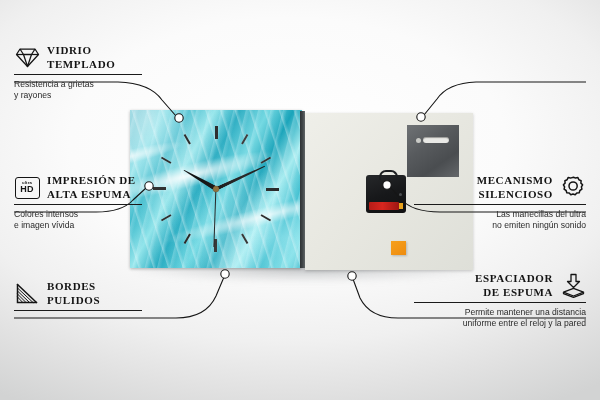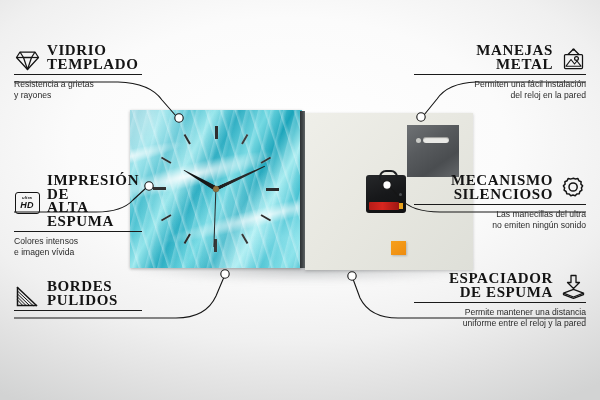--- a/index.html
+++ b/index.html
@@ -215,21 +215,21 @@
   .feature .f-head {
     display: flex;
     align-items: center;
     gap: 7px;
   }
   .feature.left .f-head { justify-content: flex-start; }
   .feature.right .f-head { justify-content: flex-end; }
 
   .f-title {
     font-family: "Liberation Serif", serif;
-    font-size: 15px;
+    font-size: 11px;
     font-weight: bold;
     letter-spacing: 0.6px;
     line-height: 13.5px;
     color: #141414;
     white-space: pre-line;
   }
   .feature.left .f-title { text-align: left; }
   .feature.right .f-title { text-align: right; }
 
   .f-rule {
@@ -244,24 +244,23 @@
     color: #2a2a2a;
     white-space: pre-line;
   }
   .feature.left .f-desc { text-align: left; }
   .feature.right .f-desc { text-align: right; }
 
   .f-icon {
     width: 26px; height: 26px;
     flex: 0 0 26px;
     display: flex;
-    align-items: flex-end;
+    align-items: center;
     justify-content: center;
     color: #141414;
-    font-style: italic;
   }
   .f-icon svg { display: block; }
 
   .hd-badge {
     width: 23px; height: 20px;
     border: 1.4px solid #141414;
     border-radius: 3px;
     display: flex;
     flex-direction: column;
     align-items: center;
@@ -423,40 +422,20 @@
             <path d="M2.5 14 L7.8 19.5" stroke-width="1"></path>
           </g>
         </svg>
       </span>
       <span class="f-title">BORDES
 PULIDOS</span>
     </div>
     <div class="f-rule"></div>
   </div>
 
-  <div class="feature right" style="right:14px; top:44px; width:172px;">
-    <div class="f-head">
-      <span class="f-title">MANEJAS
-METAL</span>
-      <span class="f-icon">
-        <svg width="25" height="23" viewBox="0 0 25 23">
-          <g fill="none" stroke="currentColor" stroke-width="1.25" stroke-linejoin="round">
-            <path d="M12.5 1 L7 6.5 M12.5 1 L18 6.5"></path>
-            <circle cx="12.5" cy="1.6" r="1.2" fill="currentColor" stroke="none"></circle>
-            <rect x="3.5" y="6.5" width="18" height="14" rx="1"></rect>
-            <path d="M5 18.2 L10 11.5 L13.5 16 L16 13 L20 18.2 Z" stroke-width="1.1"></path>
-            <circle cx="15.5" cy="10.5" r="1.9"></circle>
-          </g>
-        </svg>
-      </span>
-    </div>
-    <div class="f-rule"></div>
-    <div class="f-desc">Permiten una fácil instalación
-del reloj en la pared</div>
-  </div>
 
   <div class="feature right" style="right:14px; top:174px; width:172px;">
     <div class="f-head">
       <span class="f-title">MECANISMO
 SILENCIOSO</span>
       <span class="f-icon">
         <svg width="25" height="25" viewBox="0 0 25 25">
           <g fill="none" stroke="currentColor" stroke-width="1.5" stroke-linejoin="round">
             <path d="M12.5 2.2
                      L14.6 3.1 L16.9 2.6 L17.9 4.8 L20.1 5.7 L19.9 8.1 L21.6 9.8 L20.4 11.9

